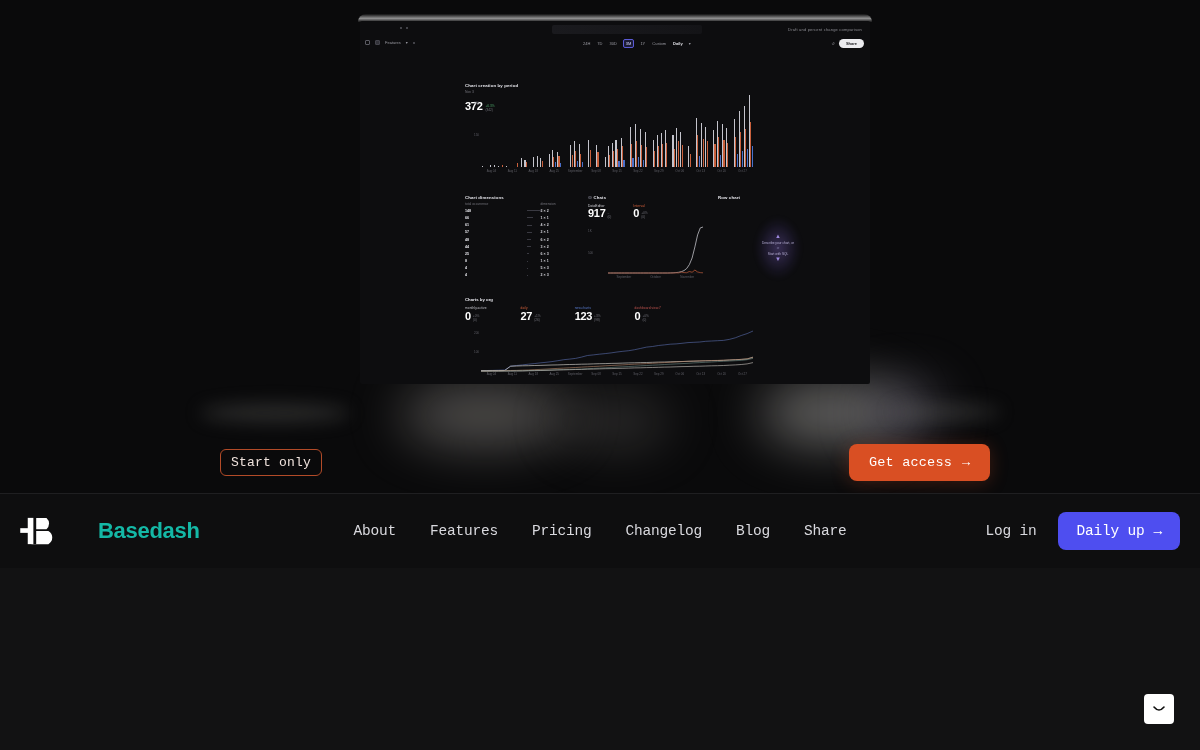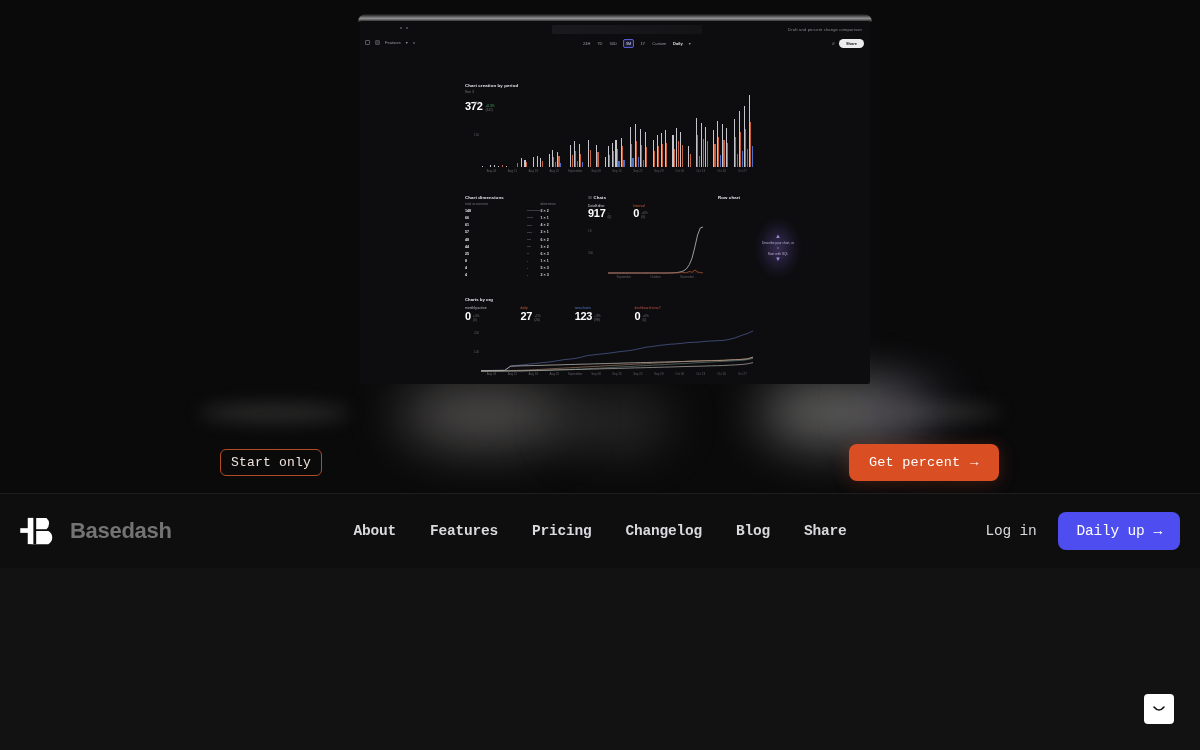--- a/index.html
+++ b/index.html
@@ -194,24 +194,24 @@
   
   #navbar {
     position:absolute; left:0; top:493px; width:1200px; height:75px;
     background:#0e0e0f;
     border-top:1px solid #1f1f21;
     display:flex; align-items:center;
     z-index:6;
   }
   #brand { position:absolute; left:20px; display:flex; align-items:center; gap:12px; cursor:pointer;}
   #brand .logo { width:38px; height:30px; }
-  #brand .name { font-size:22px; font-weight:bold; letter-spacing:-.3px; color:#737373; }
+  #brand .name { font-size:22px; font-weight:bold; letter-spacing:-.3px; color:#14b8a6;margin-left:28px; }
   #navlinks {
     position:absolute; left:0; width:1200px;
-    display:flex; justify-content:center; gap:0;font-weight:bold;
+    display:flex; justify-content:center; gap:0;
   }
   #navlinks a {
     color:#d9d9de; text-decoration:none;
     font-family:"Liberation Mono", monospace; font-size:14.5px;
     padding:0 17px; letter-spacing:-.2px;
   }
   #navright { position:absolute; right:20px; display:flex; align-items:center; gap:22px; }
   #login {
     color:#d9d9de; text-decoration:none;
     font-family:"Liberation Mono", monospace; font-size:14.5px; letter-spacing:-.2px;
@@ -734,21 +734,21 @@
 
       </div>
     </div>
   </div>
 </section>
 
 <div id="announce">
   <div id="invite-badge">Start only</div>
 </div>
 <button id="get-access">
-  <span>Get percent</span>
+  <span>Get access</span>
   <span>→</span>
 </button>
 
 <nav id="navbar">
   <div id="brand">
     <svg class="logo" viewBox="0 0 40 32">
       <rect x="0" y="13" width="15" height="5" fill="#fff"></rect>
       <path d="M12 2 h16 a8 8 0 0 1 0 12 h-16 z" fill="#fff"></path>
       <path d="M12 16 h18 a8 8 0 0 1 0 14 h-18 z" fill="#fff"></path>
       <rect x="12" y="2" width="5" height="28" fill="#0e0e0f"></rect>

